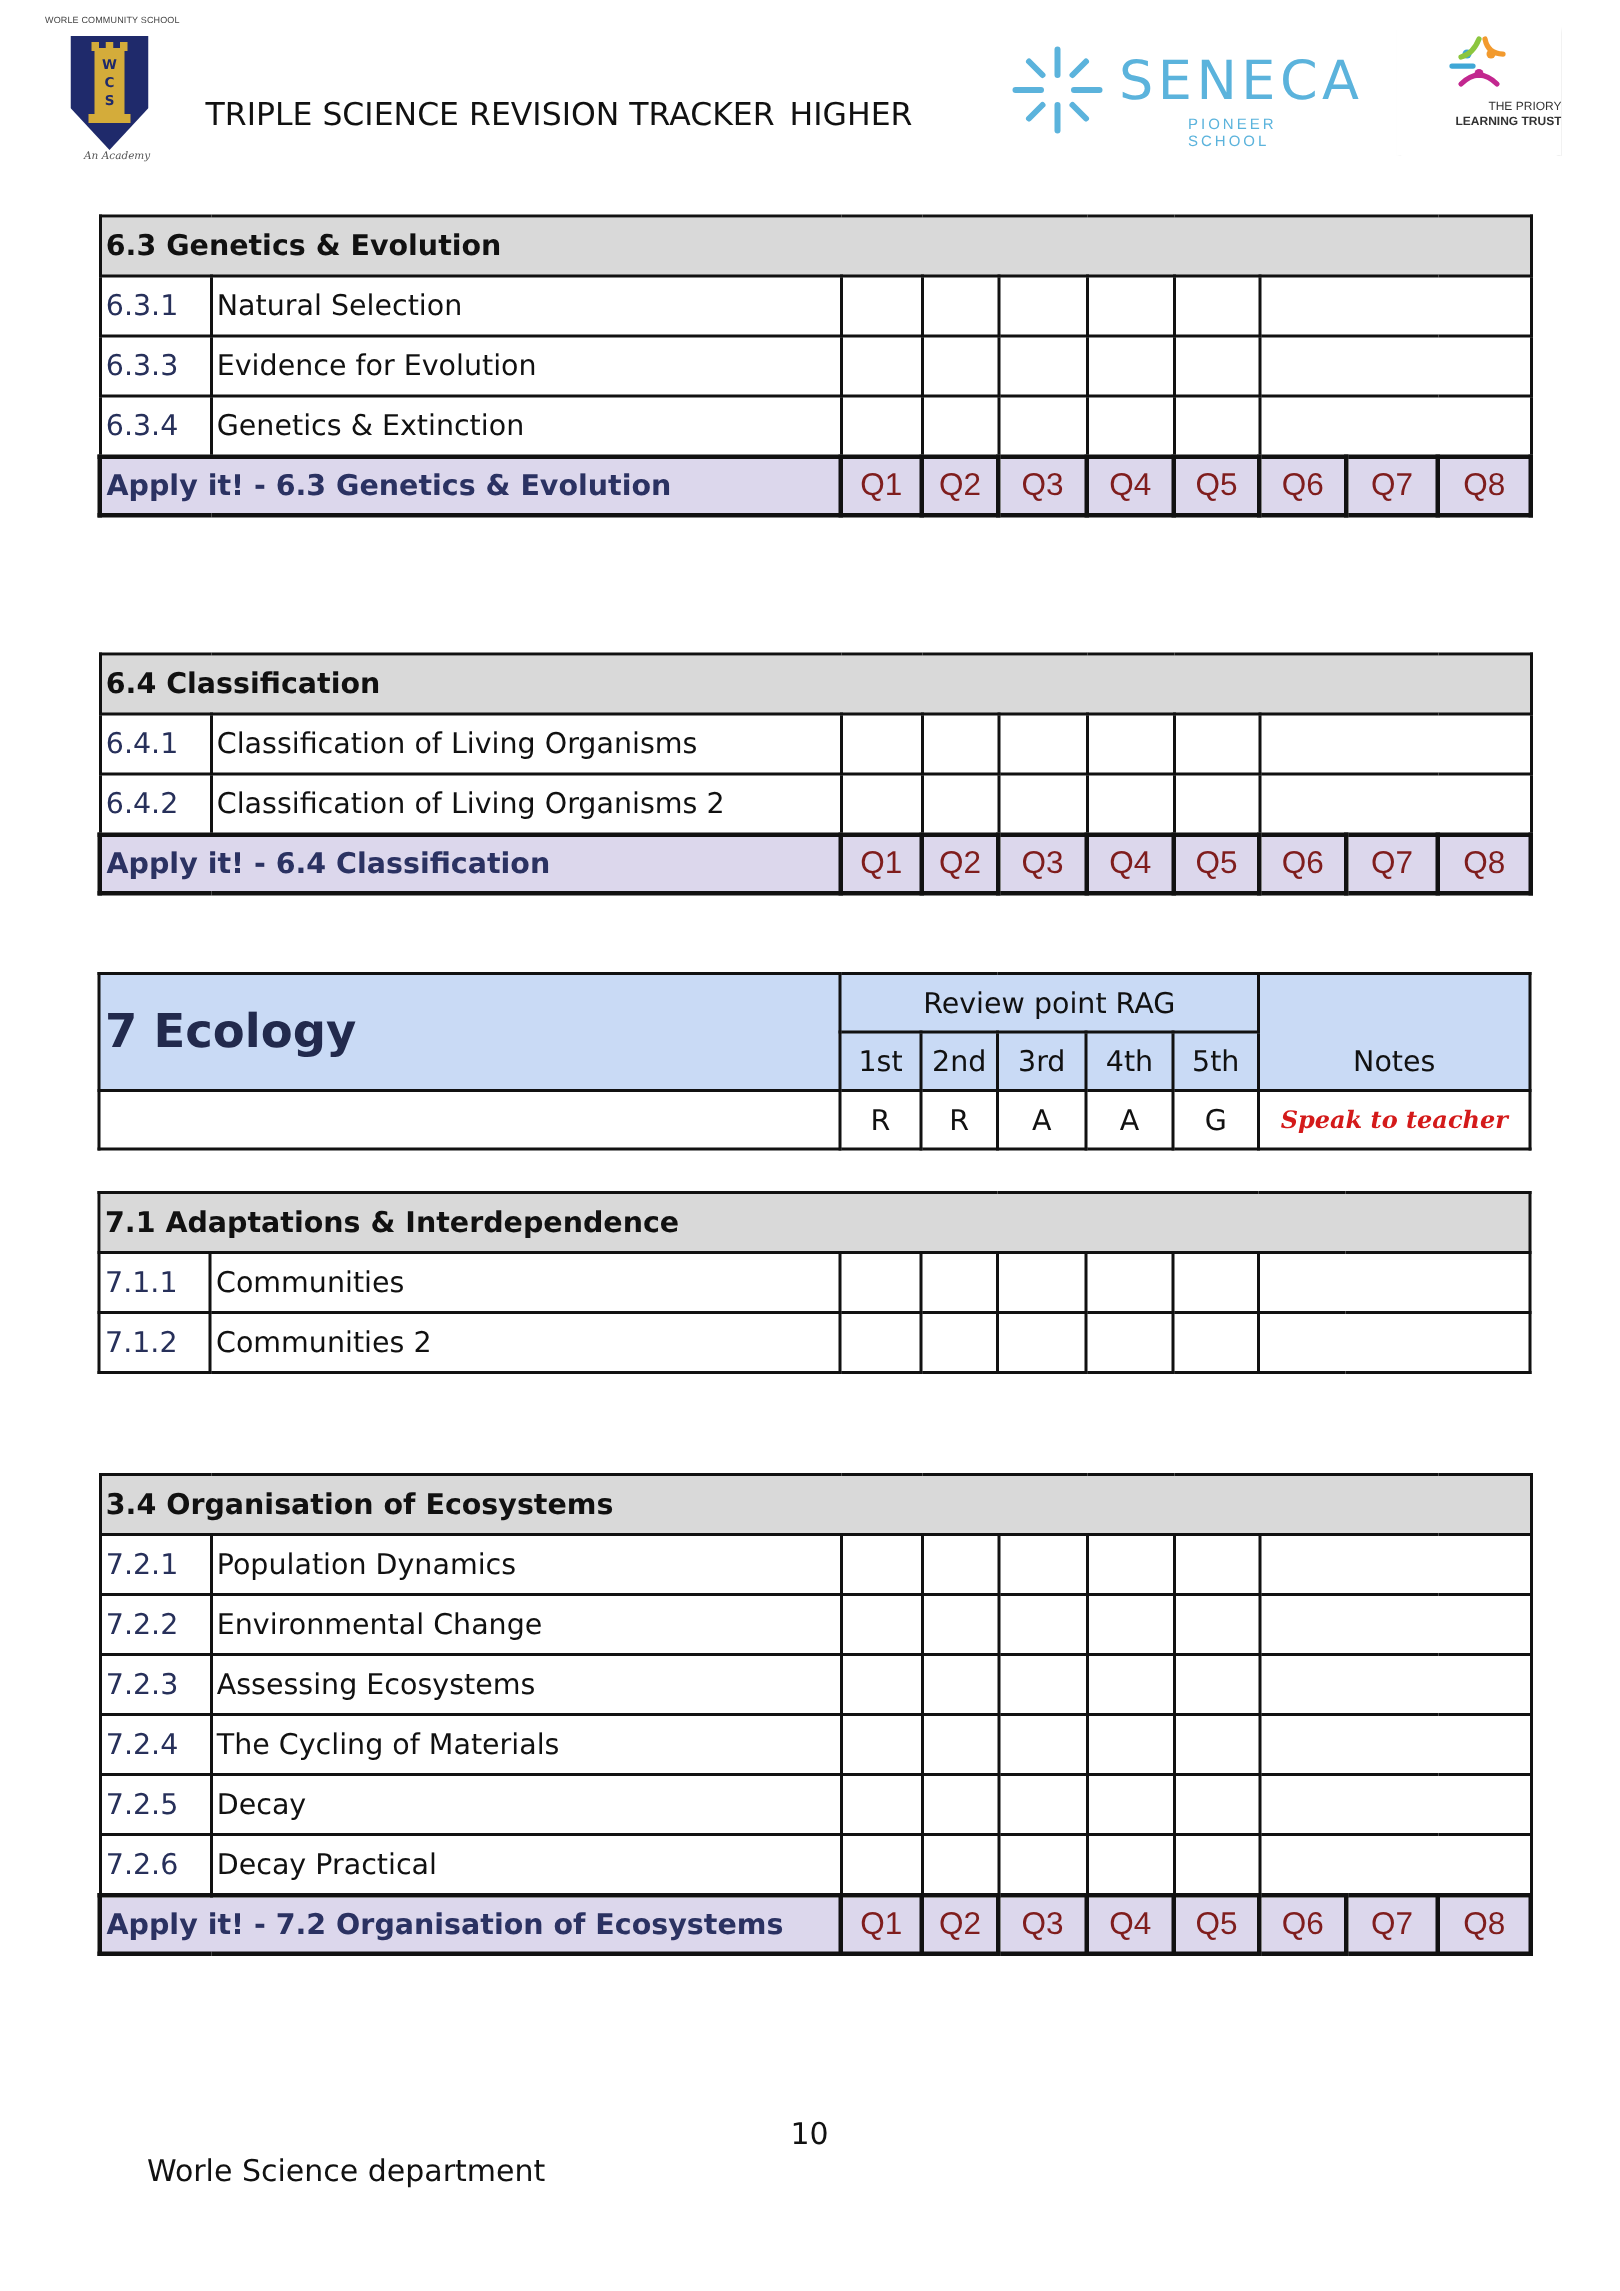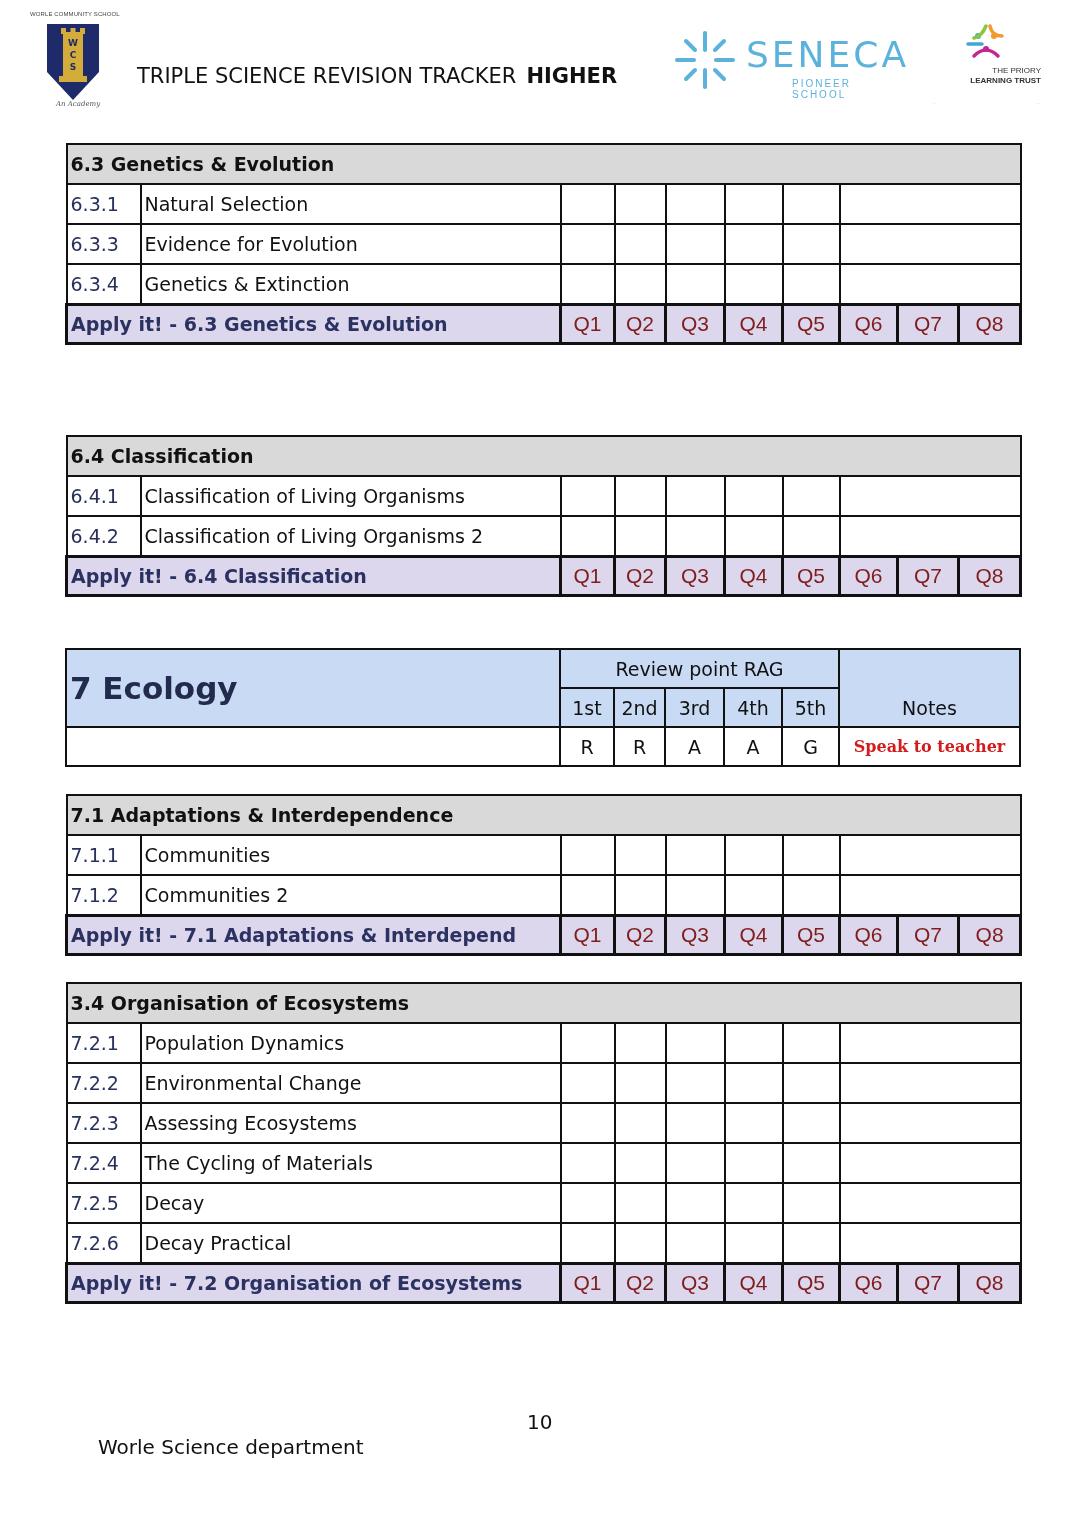--- a/index.html
+++ b/index.html
@@ -5,21 +5,21 @@
   html, body { margin:0; padding:0; background:#ffffff; }
   body { width:1080px; height:1527px; position:relative; overflow:hidden;
          font-family:"DejaVu Sans", sans-serif; color:#111; }
   .abs { position:absolute; }
 
   
   .school-caption { left:30px; top:11px; font-size:6px; color:#444; letter-spacing:0.1px; font-family:"Liberation Sans", sans-serif; }
   .shield { left:47px; top:24px; width:52px; height:76px; }
   .academy { left:56px; top:100px; font-size:7px; color:#555; font-style:italic; font-family:"DejaVu Serif", serif; }
   .doc-title { left:137px; top:64px; font-size:21px; color:#111; white-space:nowrap; }
-  .doc-title b { font-weight:bold; margin-left:10px;margin-top:29px; }
+  .doc-title b { font-weight:normal; margin-left:10px;margin-top:29px; }
   .seneca { left:674px; top:30px; width:230px; height:64px; }
   .seneca-word { position:absolute; left:72px; top:4px; font-size:36px; color:#5bb3dc; letter-spacing:3px; font-family:"DejaVu Sans", sans-serif; font-weight:normal; }
   .seneca-sub { position:absolute; left:118px; top:48px; font-size:10px; color:#5bb3dc; letter-spacing:2px; font-family:"Liberation Sans", sans-serif; }
   .priory { left:931px; top:18px; width:110px; height:86px; background:#fff; box-shadow:2px 2px 3px rgba(0,0,0,0.25);
             clip-path: polygon(0 0,100% 0,100% 100%,50% 88%,0 100%); }
   .priory-text { position:absolute; left:0; top:48px; width:100%; text-align:right; font-size:8px; line-height:10px; color:#333; font-family:"Liberation Sans", sans-serif; }
 
   
   table.tr { position:absolute; left:65px; width:954px; border-collapse:collapse; table-layout:fixed; }
   table.tr td { border:2px solid #111; padding:0 0 0 3px; height:38px; font-size:19px; white-space:nowrap; overflow:hidden; }
@@ -29,21 +29,21 @@
   table.tr tr.apply td { background:#dcd7ec; border:3px solid #111; height:36px; }
   table.tr tr.apply td.apply-label { font-weight:bold; color:#2b3262; }
   table.tr tr.apply td.q { text-align:center; color:#7f1d1d; padding:0; font-family:Liberation Sans, sans-serif; font-size:21px;margin-top:39px; }
   table.tr td.rag { padding:0; }
 
   
   table.eco { position:absolute; left:65px; top:648px; width:954px; border-collapse:collapse; table-layout:fixed; }
   table.eco td { border:2px solid #111; height:37px; font-size:19px; text-align:center; padding:0; }
   table.eco td.blue { background:#c9daf5; }
   table.eco td.eco-title { text-align:left; padding-left:3px; font-size:31px; font-weight:bold; color:#222a4d; }
-  table.eco td.notes-cell { color:#d41a1a; font-weight:bold; font-family:"DejaVu Serif", serif; font-size:16px; }
+  table.eco td.notes-cell { color:#d41a1a; font-style:italic; font-weight:bold; font-family:"DejaVu Serif", serif; font-size:16px; }
 
   .page-num { left:527px; top:1410px; font-size:20px; color:#111; }
   .footer { left:98px; top:1435px; font-size:20px; color:#111; }
 </style>
 </head>
 <body>
 
 <div class="abs school-caption">WORLE COMMUNITY SCHOOL</div>
 <div class="abs shield">
   <svg width="52" height="76" viewBox="0 0 52 76">
@@ -274,31 +274,20 @@
   <tr>
     <td class="code">7.1.2</td>
     <td class="topic">Communities 2</td>
     <td class="rag"></td>
         <td class="rag"></td>
         <td class="rag"></td>
         <td class="rag"></td>
         <td class="rag"></td>
     <td colspan="3"></td>
   </tr>
-  <tr class="apply">
-    <td class="apply-label" colspan="2">Apply it! - 7.1 Adaptations &amp; Interdepend</td>
-    <td class="q">Q1</td>
-    <td class="q">Q2</td>
-    <td class="q">Q3</td>
-    <td class="q">Q4</td>
-    <td class="q">Q5</td>
-    <td class="q">Q6</td>
-    <td class="q">Q7</td>
-    <td class="q">Q8</td>
-  </tr>
 </tbody>
   </table>
 
 <table class="tr" style="top:982px">
   <colgroup>
       <col style="width:74px">
       <col style="width:420px">
       <col style="width:54px">
       <col style="width:51px">
       <col style="width:59px">

